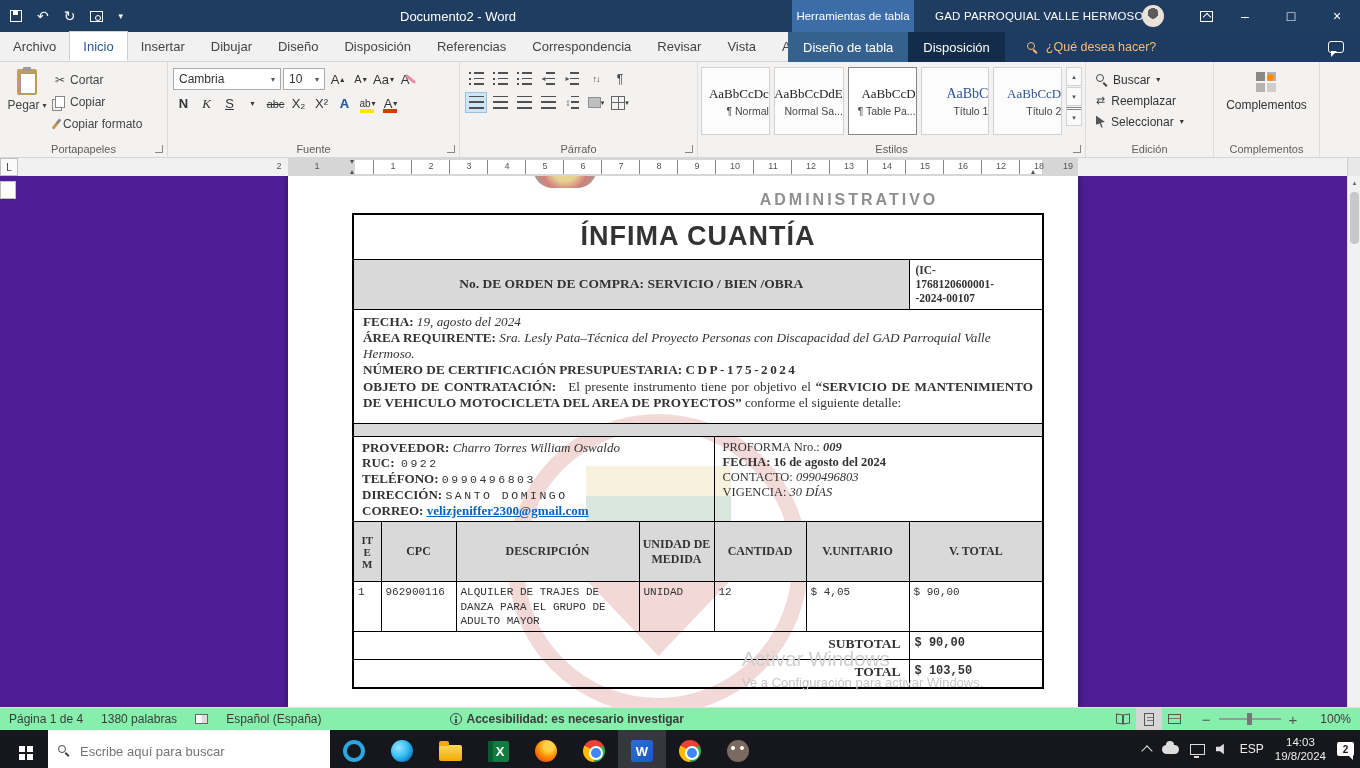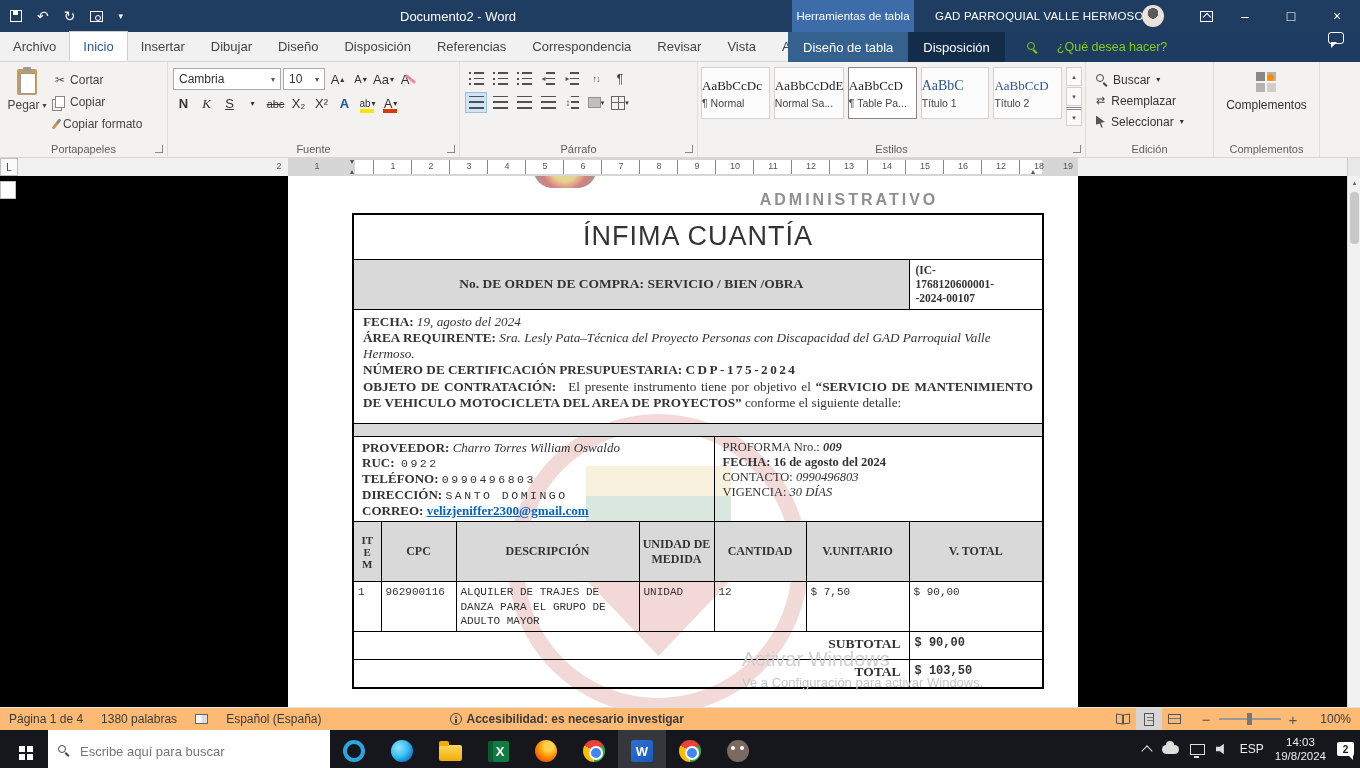--- a/index.html
+++ b/index.html
@@ -21,25 +21,25 @@
   .ribopts{position:absolute;left:1186px;top:0;width:40px;height:32px;display:flex;align-items:center;justify-content:center;cursor:pointer}
   .ic-ribopt{width:13px;height:11px;border:1.3px solid #fff;position:relative}
   .ic-ribopt::after{content:"";position:absolute;left:3px;top:2px;width:5px;height:5px;border-left:1.3px solid #fff;border-top:1.3px solid #fff;transform:rotate(45deg)}
   .winbtns{position:absolute;right:0;top:0;height:32px;display:flex}
   .winbtn{width:46px;height:32px;display:flex;align-items:center;justify-content:center;font-size:14px;cursor:pointer}
 
   
   .tabrow{position:absolute;left:0;top:32px;width:1360px;height:30px;background:#f1f1f1;border-bottom:1px solid #d8d6d4;display:flex;align-items:flex-end}
   .tab{height:30px;display:flex;align-items:center;padding:0 13px;font-size:13px;color:#444;cursor:pointer}
   .tab.active{background:#fff;color:#2b579a;border:1px solid #d0cecc;border-bottom:1px solid #fff}
-  .ctx-zone{position:absolute;left:788px;top:0;width:572px;height:30px;background:#1e3c61;display:flex;}
+  .ctx-zone{position:absolute;left:788px;top:0;width:572px;height:30px;background:#1e3c61;display:flex;align-items:center}
   .ctx-tab{height:30px;display:flex;align-items:center;padding:0 15px;color:#fff;font-size:13px;cursor:pointer}
   .ctx-tab.t1{background:#35618f}
   .ctx-tab.t2{background:#122c49}
-  .tellme{display:flex;align-items:center;gap:19px;color:#84cc16;font-size:12.5px;margin-left:22px;cursor:pointer}
+  .tellme{display:flex;align-items:center;gap:8px;color:#fdba74;font-size:12.5px;margin-left:22px;cursor:pointer}
   .lens{width:11px;height:11px;position:relative;display:inline-block}
   .lens::before{content:"";position:absolute;left:0;top:0;width:6px;height:6px;border:1.6px solid currentColor;border-radius:50%}
   .lens::after{content:"";position:absolute;left:7.5px;top:7.5px;width:4.5px;height:1.6px;background:currentColor;transform:rotate(45deg);transform-origin:0 0}
   .ic-comment{width:16px;height:12px;border:1.5px solid #fff;border-radius:3px;position:relative;margin-left:auto;margin-right:16px;cursor:pointer}
   .ic-comment::after{content:"";position:absolute;left:2px;bottom:-5px;border:3px solid transparent;border-top-color:#fff;border-left-color:#fff}
 
   
   .ribbon{position:absolute;left:0;top:62px;width:1360px;height:96px;background:#f3f2f1;border-bottom:1px solid #d8d6d4;display:flex}
   .grp{position:relative;height:100%;border-right:1px solid #ddd;padding:3px 3px 18px}
   .grp-label{position:absolute;bottom:2px;left:0;right:0;text-align:center;font-size:11px;color:#605e5c}
@@ -66,21 +66,21 @@
   .fx{color:#2b579a;font-weight:bold;text-shadow:0 0 1px #9cc3f5}
   .g-para{width:238px}
   .ic-ln{width:15px;height:13px;background-image:repeating-linear-gradient(to bottom,#505050 0 1.5px,transparent 1.5px 5.5px);background-size:10px 13px;background-position:5px 0;background-repeat:no-repeat;position:relative;display:inline-block}
   .ic-ln.full{background-size:15px 13px;background-position:0 0}
   .ic-ln.dots::before{content:"";position:absolute;left:0;top:0;width:2.5px;height:13px;background:repeating-linear-gradient(to bottom,#505050 0 2px,transparent 2px 5.5px)}
   .pbtn{width:22px;height:21px;display:flex;align-items:center;justify-content:center;cursor:pointer;position:relative}
   .pbtn.on{background:#cfe4f7;border:1px solid #9ac0e0}
   .ic-borders{width:14px;height:14px;border:1px solid #666;background:linear-gradient(#666,#666) center/100% 1px no-repeat,linear-gradient(#666,#666) center/1px 100% no-repeat}
   .ic-shade{width:13px;height:11px;background:#bfbfbf;border:1px solid #909090}
   .g-styles{width:388px;display:flex;align-items:flex-start;gap:4px;padding-top:5px}
-  .stylecard{width:70px;height:52px;border:1px solid #d4d2d0;background:#fcfcfc;display:flex;flex-direction:column;align-items:flex-start;justify-content:center;gap:3px;cursor:pointer}
+  .stylecard{width:70px;height:68px;border:1px solid #d4d2d0;background:#fcfcfc;display:flex;flex-direction:column;align-items:flex-end;justify-content:center;gap:3px;cursor:pointer}
   .stylecard.sel{border:1.6px solid #8a8886;background:#fff}
   .stylecard .prev{font-family:"Liberation Serif",serif;font-size:13px;color:#222;white-space:nowrap}
   .stylecard .prev.h1{color:#2f5496;font-size:14px}
   .stylecard .prev.h2{color:#2f5496;font-size:13px}
   .stylecard .nm{font-size:10.5px;color:#444;white-space:nowrap}
   .stylescroll{width:16px;display:flex;flex-direction:column;gap:1px}
   .stylescroll .sb{height:19px;border:1px solid #d4d2d0;background:#fafafa;display:flex;align-items:center;justify-content:center;font-size:7px;color:#555;cursor:pointer}
   .stylescroll .sb.more{border-top:3px double #888}
   .g-edit{width:128px;padding-top:7px}
   .ed-row{display:flex;align-items:center;gap:6px;height:21px;font-size:12px;color:#333;padding:0 7px;cursor:pointer;white-space:nowrap}
@@ -93,33 +93,33 @@
   
   .ruler{position:absolute;left:0;top:158px;width:1360px;height:18px;background:#f1f1f1}
   .ruler .pagezone{position:absolute;left:288px;top:0;width:790px;height:18px;background:#d6d6d6}
   .ruler .textzone{position:absolute;left:355px;top:2px;width:687px;height:14px;background:#fff;background-image:repeating-linear-gradient(to right,transparent 0 18px,#888 18px 19.3px,transparent 19.3px 38px)}
   .rnum{position:absolute;top:3px;width:20px;text-align:center;font-size:9px;color:#555}
   .tabsel{position:absolute;left:0;top:0;width:18px;height:18px;border:1px solid #c0c0c0;background:#fafafa;display:flex;align-items:center;justify-content:center;font-size:10px;color:#444;cursor:pointer}
   .ind{position:absolute;font-size:8px;color:#555;cursor:pointer;line-height:1}
   .ruler-split{position:absolute;right:0;top:0;width:13px;height:18px;background:#e8e8e8;border-left:1px solid #ccc;cursor:pointer}
 
   
-  .docarea{position:absolute;left:0;top:176px;width:1360px;height:531px;background:#000000;overflow:hidden}
+  .docarea{position:absolute;left:0;top:176px;width:1360px;height:531px;background:#4c1d95;overflow:hidden}
   .vruler-frag{position:absolute;left:0;top:5px;width:16px;height:18px;background:#fff;border:1px solid #c0c0c0}
   .page{position:absolute;left:288px;top:0;width:790px;height:531px;background:#fff;box-shadow:0 0 6px rgba(0,0,0,.45)}
   .crest{position:absolute;left:220px;top:238px;width:300px;height:300px;opacity:.16;pointer-events:none}
   .crest .ring{position:absolute;inset:0;border:16px solid #b01815;border-radius:50%}
   .crest .shield{position:absolute;left:78px;top:52px;width:145px;height:190px;background:linear-gradient(#d4af37 0 16%,#1c6e3c 16% 42%,#b01815 42% 100%);clip-path:polygon(0 0,100% 0,100% 60%,50% 100%,0 60%)}
   .crest-top{position:absolute;left:245px;top:-8px;width:64px;height:20px;border-radius:0 0 30px 30px;background:radial-gradient(circle at 50% 0,#d4af37 0 35%,#b01815 60%,#1c6e3c 100%);opacity:.55;pointer-events:none}
   .corner-note{position:absolute;left:440px;top:15px;width:242px;text-align:center;font-weight:bold;font-size:16px;letter-spacing:3px;color:#8f8f8f}
 
   .doctable{position:absolute;left:64px;top:37px;width:690px;border-collapse:collapse;table-layout:fixed;background:transparent}
   .doctable td{border:1.4px solid #000;vertical-align:top;overflow:hidden}
   .doctable{border:2px solid #000}
-  .c-title{height:45px;text-align:center;vertical-align:middle!important;font-weight:normal;font-size:27px;letter-spacing:1px;font-family:"Liberation Sans",sans-serif}
+  .c-title{height:45px;text-align:center;vertical-align:middle!important;font-weight:bold;font-size:27px;letter-spacing:1px;font-family:"Liberation Sans",sans-serif}
   .c-order{height:47px;background:#d9d9d9;text-align:center;vertical-align:middle!important;font-family:"Liberation Serif",serif;font-weight:bold;font-size:13.5px;padding:2px 30px}
   .c-code{font-family:"Liberation Serif",serif;font-weight:bold;font-size:11.5px;padding:3px 6px;line-height:1.25}
   .c-info{height:114px;font-family:"Liberation Serif",serif;font-size:13.2px;line-height:1.18;padding:4px 9px}
   .c-info p{margin:0 0 1px 0}
   .lbl{font-weight:bold}
   .ital{font-style:italic}
   .cert{font-weight:bold;letter-spacing:2.5px}
   .just{text-align:justify}
   .c-gap{height:13px;background:#d9d9d9}
   .c-prov,.c-prof{height:82px;font-family:"Liberation Serif",serif;font-size:13px;padding:3px 8px;line-height:1.2}
@@ -134,21 +134,21 @@
   .tval{font-family:"Liberation Mono",monospace;font-weight:bold;font-size:12px;padding:4px 0 0 5px}
 
   .vscroll{position:absolute;right:0;top:0;width:13px;height:531px;background:#f1f1f1;border-left:1px solid #dcdcdc}
   .vscroll .arrowup{width:13px;height:14px;display:flex;align-items:center;justify-content:center;font-size:7px;color:#666;cursor:pointer}
   .vscroll .thumb{position:absolute;left:2px;top:16px;width:9px;height:52px;background:#c8c8c8;border-radius:4px;cursor:pointer}
   .activate{position:absolute;left:742px;top:472px;color:#cfcfcf;pointer-events:none}
   .activate .l1{font-size:20px}
   .activate .l2{font-size:13px;margin-top:4px;color:#c6c6c6}
 
   
-  .statusbar{position:absolute;left:0;top:707px;width:1360px;height:23px;background:#fdba74;border-top:1px solid #e1dfdd;display:flex;align-items:center;font-size:12px;color:#3b3b3b}
+  .statusbar{position:absolute;left:0;top:707px;width:1360px;height:23px;background:#86efac;border-top:1px solid #e1dfdd;display:flex;align-items:center;font-size:12px;color:#3b3b3b}
   .sb-item{padding:0 9px;height:100%;display:flex;align-items:center;gap:5px;cursor:pointer;white-space:nowrap}
   .ic-bookchk{width:13px;height:10px;border:1px solid #666;background:linear-gradient(to right,#fff 0 48%,#ddd 52%)}
   .ic-acc{width:12px;height:12px;border:1.2px solid #444;border-radius:50%;position:relative}
   .ic-acc::before{content:"";position:absolute;left:4.4px;top:2px;width:2px;height:2px;background:#444;border-radius:50%}
   .ic-acc::after{content:"";position:absolute;left:4.4px;top:5px;width:2px;height:4px;background:#444}
   .sb-right{margin-left:auto;display:flex;align-items:center;height:100%}
   .viewbtn{width:26px;height:100%;display:flex;align-items:center;justify-content:center;cursor:pointer}
   .viewbtn.on{background:#d6d6d6}
   .ic-rbook{display:flex;width:14px;height:10px}
   .ic-rbook i{flex:1;border:1.2px solid #555;transform:skewY(8deg)}
@@ -532,21 +532,21 @@
         <td>CANTIDAD</td>
         <td>V.UNITARIO</td>
         <td>V. TOTAL</td>
       </tr>
       <tr class="drow">
         <td>1</td>
         <td>962900116</td>
         <td>ALQUILER DE TRAJES DE DANZA PARA EL GRUPO DE ADULTO MAYOR</td>
         <td>UNIDAD</td>
         <td>12</td>
-        <td>$ 7,50</td>
+        <td>$ 4,05</td>
         <td>$ 90,00</td>
       </tr>
       <tr class="trow">
         <td colspan="6" class="tlabel">SUBTOTAL</td>
         <td class="tval">$ 90,00</td>
       </tr>
       <tr class="trow">
         <td colspan="6" class="tlabel">TOTAL</td>
         <td class="tval">$ 103,50</td>
       </tr>

